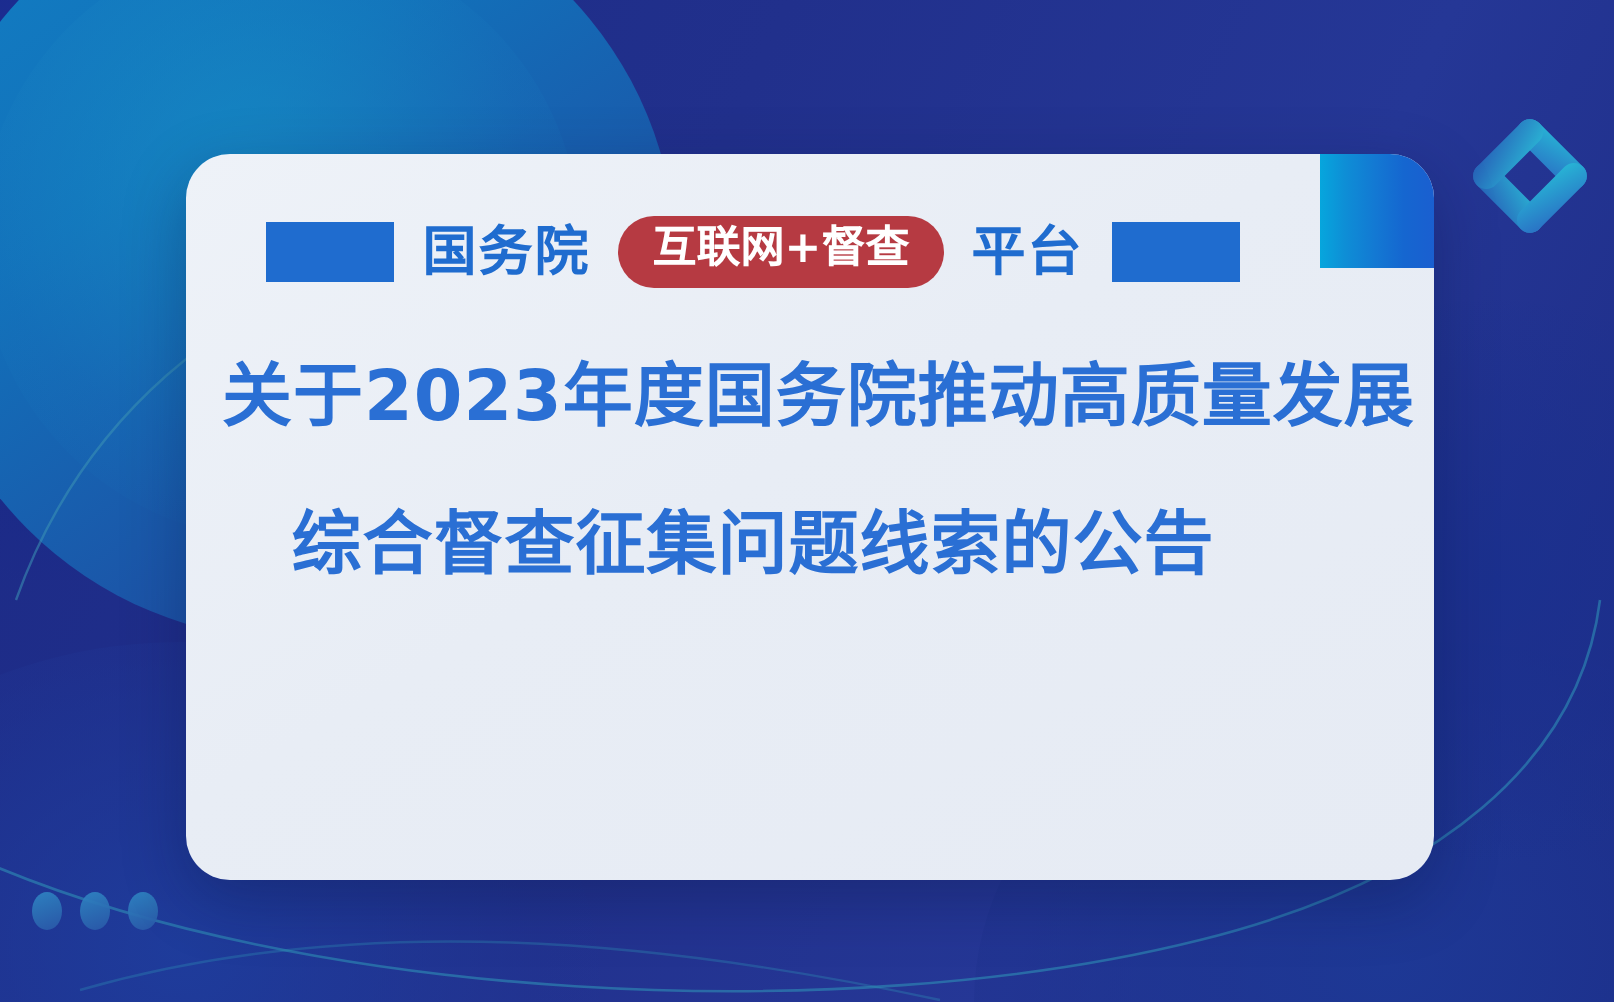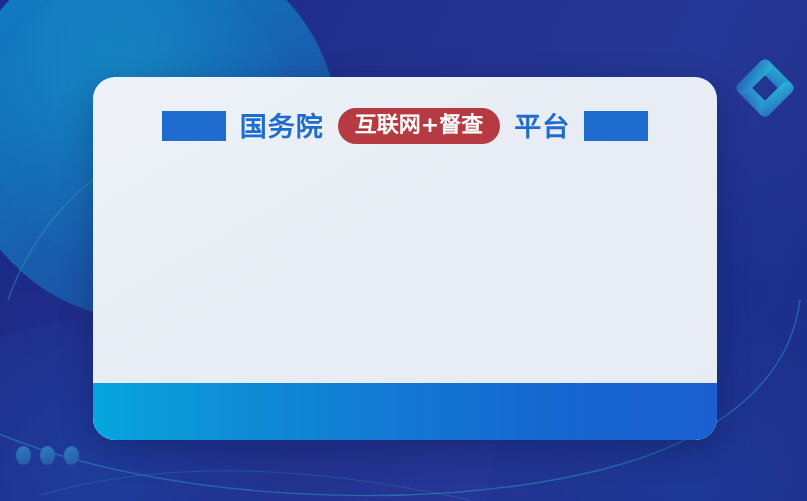--- a/index.html
+++ b/index.html
@@ -105,21 +105,20 @@
     position: absolute;
     left: 93px;
     top: 77px;
     width: 624px;
     height: 363px;
     border-radius: 22px;
     overflow: hidden;
     background: linear-gradient(150deg, #eef2f8 0%, #e8edf5 45%, #e6ebf4 100%);
     box-shadow: 0 10px 32px rgba(8,18,60,0.30);
     display: flex;
-    flex-direction: column;
   }
   .card-body {
     flex: 1 1 auto;
     position: relative;
   }
   .card-footer-bar {
     height: 57px;
     flex: 0 0 57px;
     background: linear-gradient(90deg, #06a6dd 0%, #0e8ed6 22%, #1379d3 48%, #1566d0 74%, #1a5fd0 100%);
   }
@@ -232,18 +231,22 @@
     <div class="card-body">
 
       <div class="brand-row">
         <span class="brand-block"></span>
         <span class="brand-word">国务院</span>
         <span class="brand-pill">互联网+督查</span>
         <span class="brand-word">平台</span>
         <span class="brand-block"></span>
       </div>
 
+      <div class="headline">
+        <div class="line">关于2023年度国务院推动高质量发展</div>
+        <div class="line">综合督查征集问题线索的公告</div>
+      </div>
 
     </div>
     <div class="card-footer-bar"></div>
   </div>
 
 </div>
 
 </body></html>

